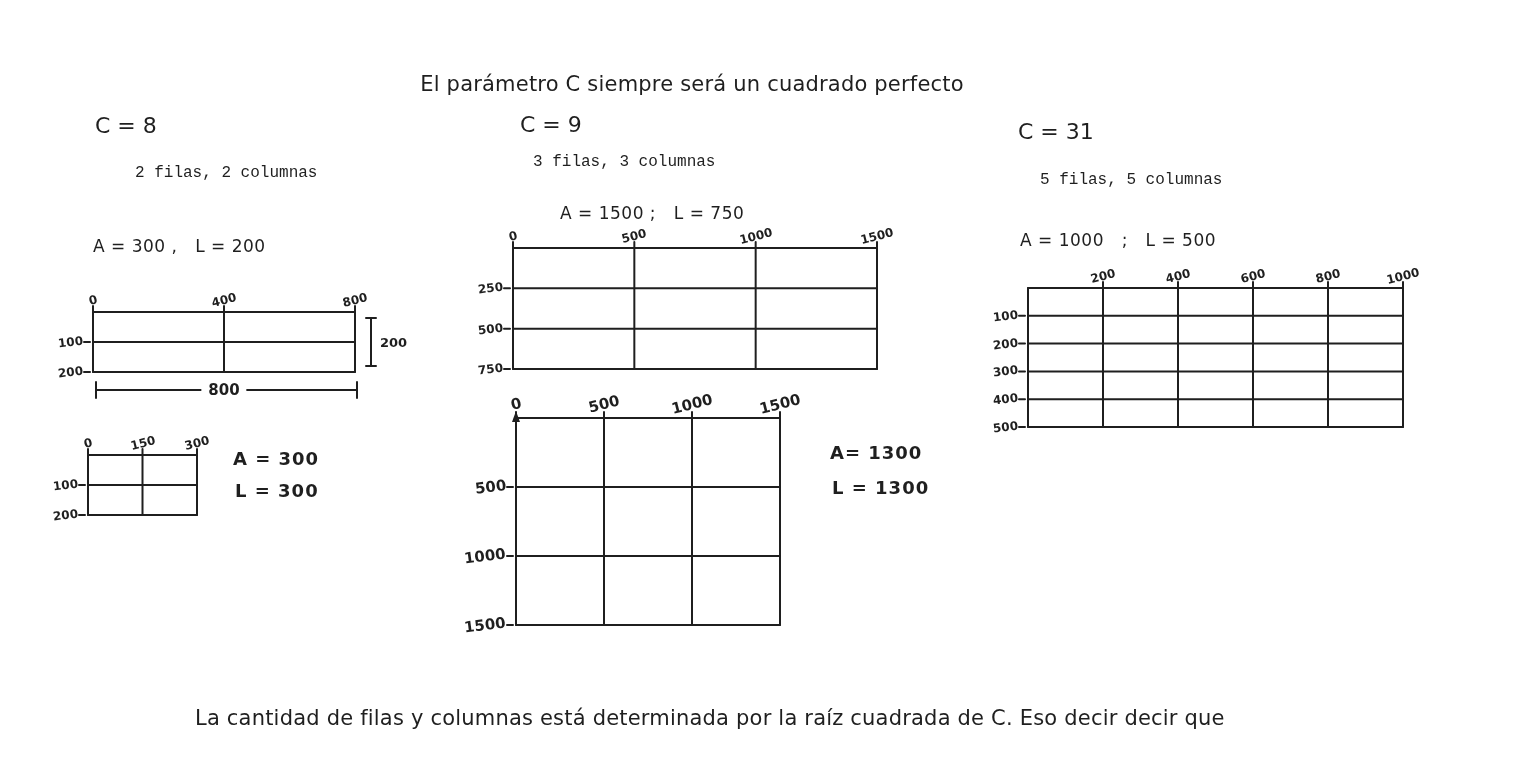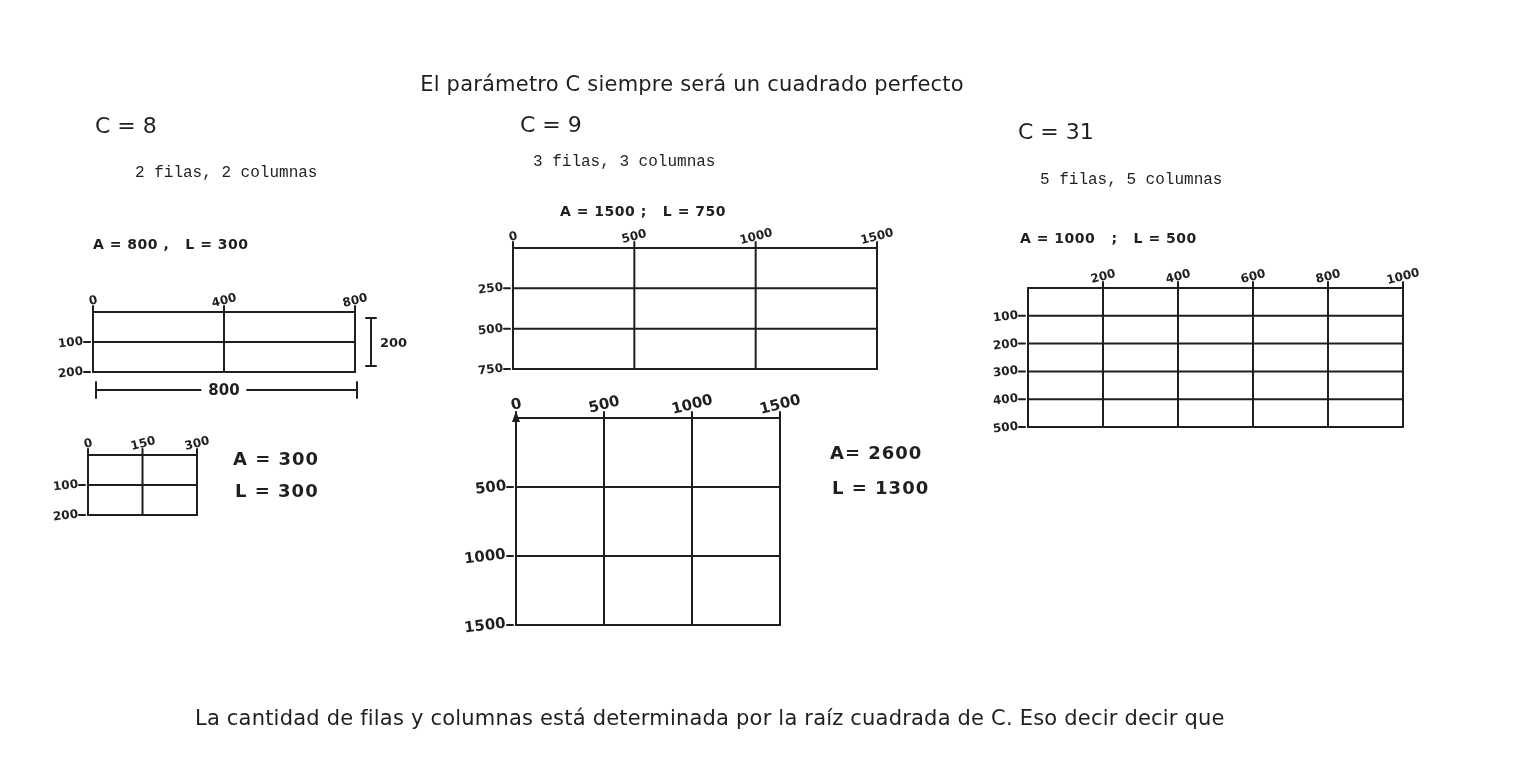--- a/index.html
+++ b/index.html
@@ -29,22 +29,22 @@
     white-space: pre;
   }
   .dims {
     position: absolute;
     font-size: 16px;
     white-space: pre;
     font-family: Liberation Mono, monospace;
   }
   .params {
     position: absolute;
-    font-size: 14px;
-    font-weight: 700;
+    font-size: 17px;
+    font-weight: 400;
     white-space: pre;
     letter-spacing: 0.5px;
   }
   .side {
     position: absolute;
     font-size: 18px;
     font-weight: 700;
     white-space: pre;
     letter-spacing: 1px;
   }
@@ -90,21 +90,21 @@
 </head>
 <body>
 
 <div class="canvas">
 
   <div class="title">El parámetro C siempre será un cuadrado perfecto</div>
 
   <section>
     <div class="clabel" style="left:95px;top:113px">C = 8</div>
     <div class="dims" style="left:135px;top:164px">2 filas, 2 columnas</div>
-    <div class="params" style="left:93px;top:236px">A = 800 ,   L = 300</div>
+    <div class="params" style="left:93px;top:236px">A = 300 ,   L = 200</div>
     <div class="grid" style="left:93px;top:312px;width:262px;height:60px">
         <span class="glabel top" style="left: 0px;">0</span>
         <span class="glabel top" style="left: 131px;">400</span>
         <span class="glabel top" style="left: 262px;">800</span>
         <span class="glabel left" style="top: 30px;">100</span>
         <span class="glabel left" style="top: 60px;">200</span>
         <span class="glabel rightdim" style="left: 287px; top: 30px;">200</span>
         <span class="glabel bottomdim" style="left: 131px; top: 78px;">800</span>
         <svg width="262" height="60">
           <line x1="0" y1="0" x2="0" y2="60"></line>
@@ -200,21 +200,21 @@
           <line x1="0" y1="-6" x2="0" y2="-1"></line>
           <line x1="88" y1="-6" x2="88" y2="-1"></line>
           <line x1="176" y1="-6" x2="176" y2="-1"></line>
           <line x1="264" y1="-6" x2="264" y2="-1"></line>
           <line x1="-9" y1="69" x2="-3" y2="69"></line>
           <line x1="-9" y1="138" x2="-3" y2="138"></line>
           <line x1="-9" y1="207" x2="-3" y2="207"></line>
           <polygon points="-4,4 4,4 0,-7" fill="#1f1f1f"></polygon>
         </svg>
       </div>
-    <div class="side" style="left:830px;top:442px">A= 2600</div>
+    <div class="side" style="left:830px;top:442px">A= 1300</div>
     <div class="side" style="left:832px;top:477px">L = 1300</div>
   </section>
 
   <section>
     <div class="clabel" style="left:1018px;top:119px">C = 31</div>
     <div class="dims" style="left:1040px;top:171px">5 filas, 5 columnas</div>
     <div class="params" style="left:1020px;top:230px">A = 1000   ;   L = 500</div>
     <div class="grid" style="left:1028px;top:288px;width:375px;height:139px">
         <span class="glabel top" style="left: 75px;">200</span>
         <span class="glabel top" style="left: 150px;">400</span>

